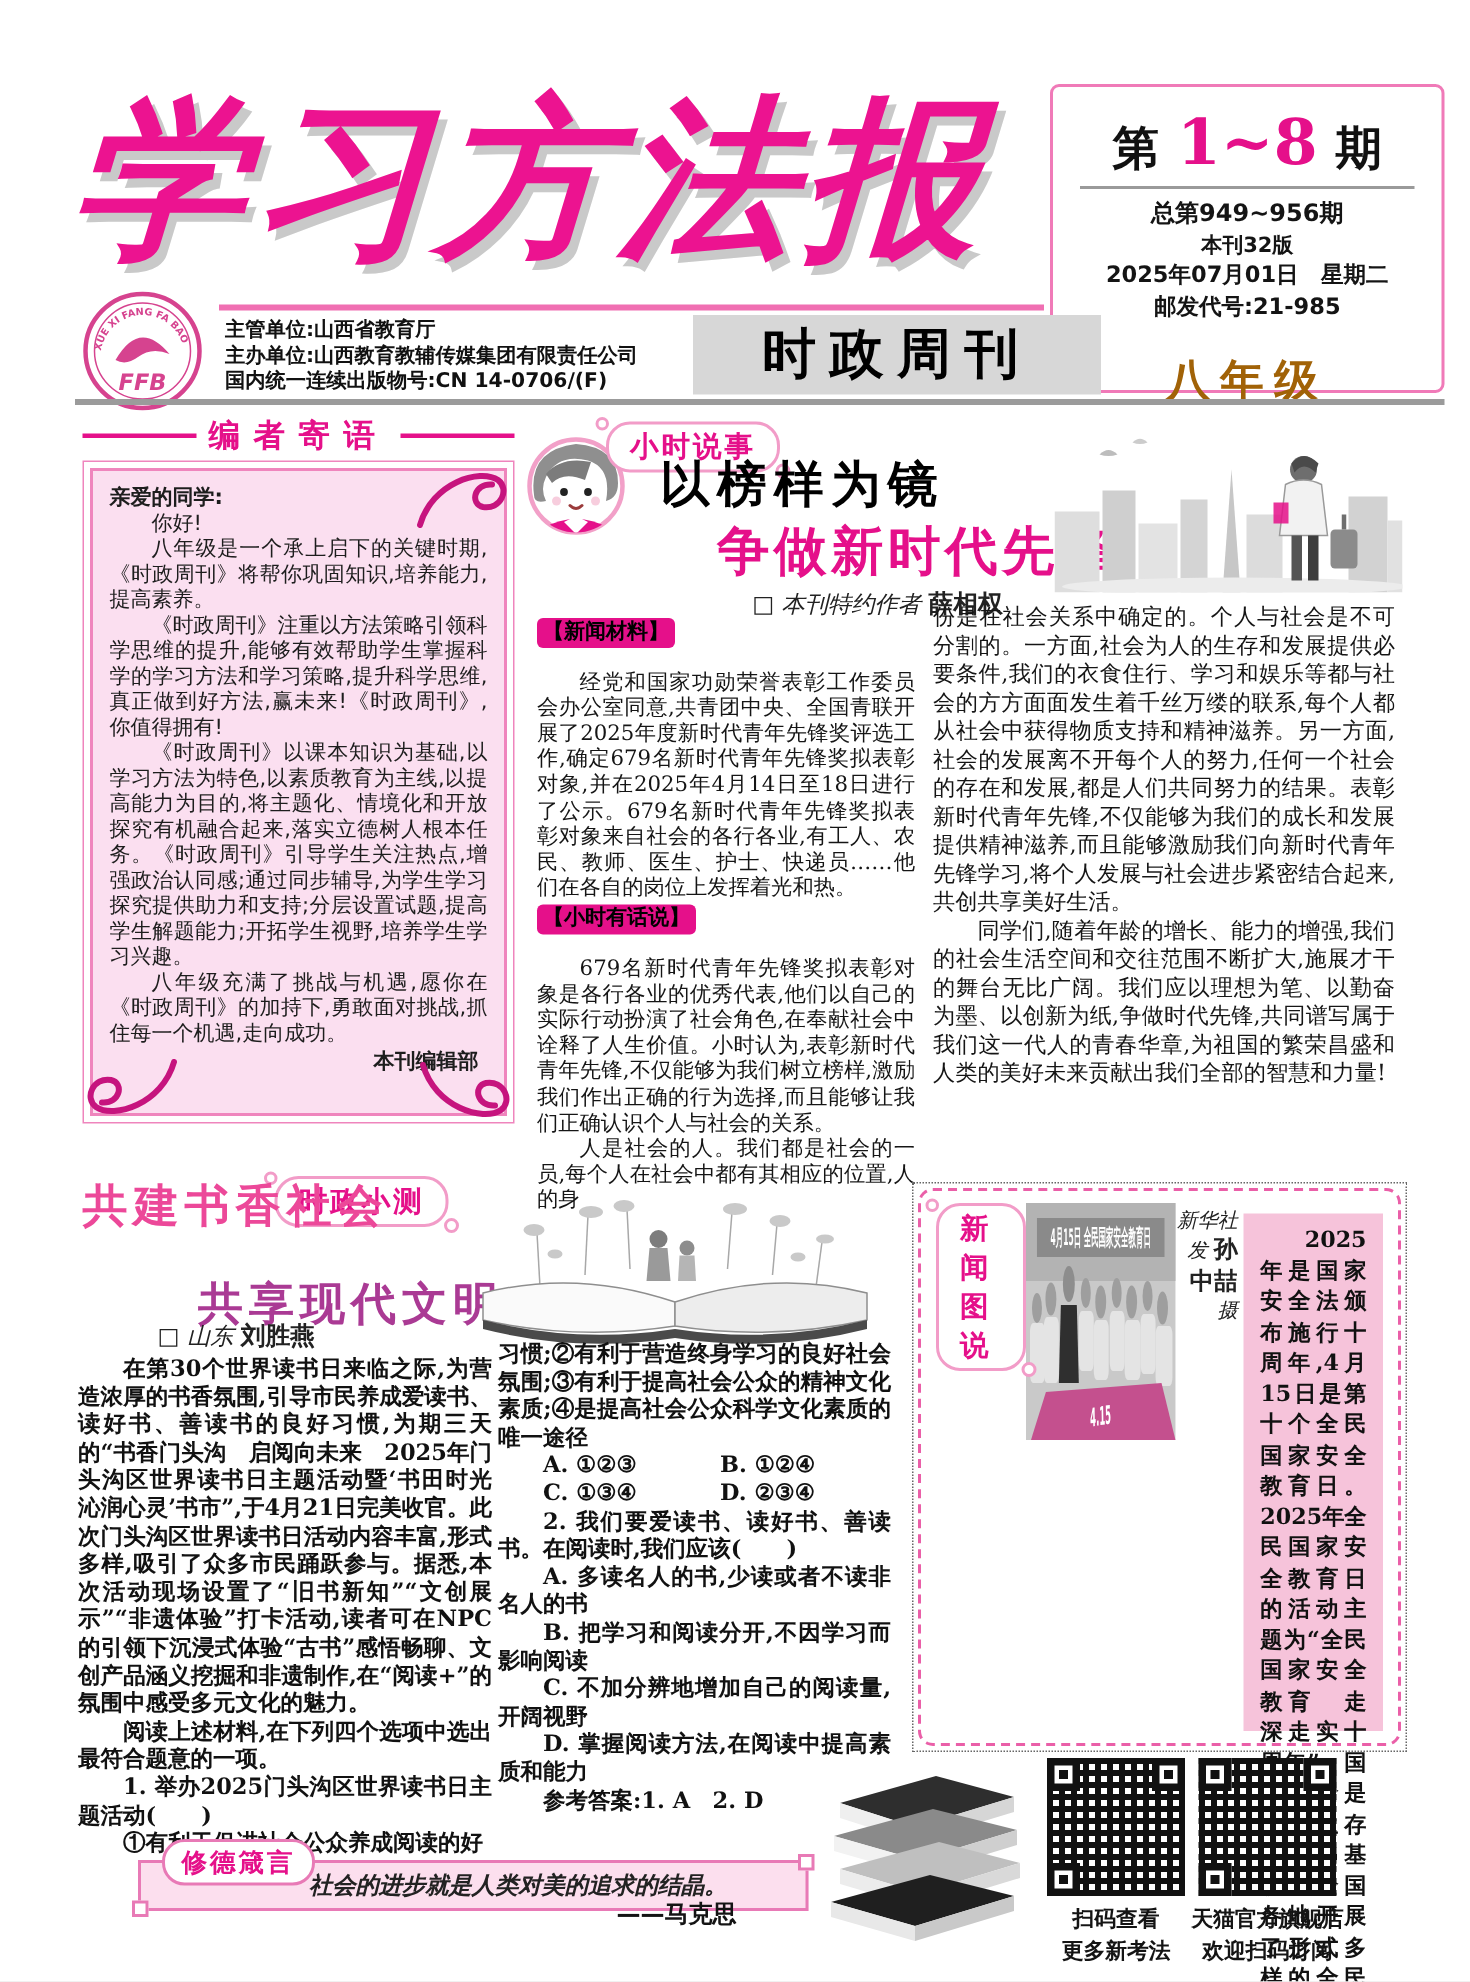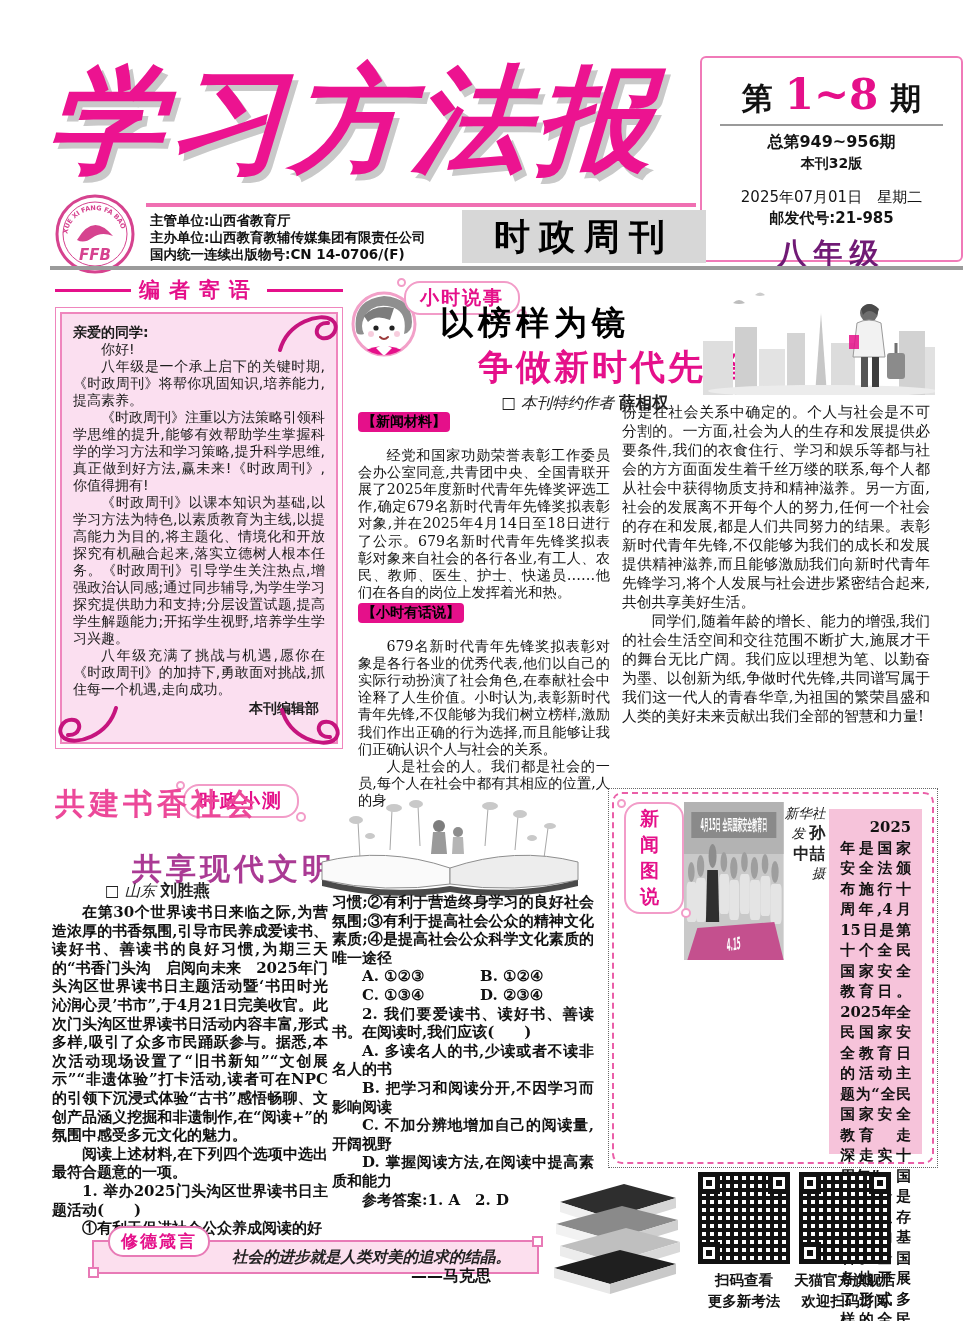--- a/index.html
+++ b/index.html
@@ -1,45 +1,45 @@
 <!DOCTYPE html>
 <html><head>
 <meta charset="utf-8">
 <style>
   html,body{margin:0;padding:0;background:#e8e8e8;}
   #page{position:relative;width:980px;height:1321px;margin:0 auto;background:#fff;overflow:hidden;
         font-family:"DejaVu Sans","Liberation Sans",sans-serif;color:#141414;}
   .abs{position:absolute;}
-  .serif{font-family:"DejaVu Serif","Liberation Serif",serif;text-align:center;}
+  .serif{font-family:"DejaVu Serif","Liberation Serif",serif;}
   .jus{text-align:justify;}
   p{margin:0;}
   .ind{text-indent:2em;}
 
   
   .mast-title{left:48px;top:40px;width:650px;height:162px;line-height:158px;white-space:nowrap;
     font-family:"DejaVu Serif","Liberation Serif",serif;font-weight:900;font-style:italic;
     font-size:116px;letter-spacing:6px;color:#ec1390;
     text-shadow:5px 6px 0 #c9c9c9;transform:skewX(-3deg);}
   .info-box{left:700px;top:56px;width:263px;height:206px;border:2px solid #f07ab8;border-radius:6px;
     box-sizing:border-box;display:flex;flex-direction:column;align-items:center;}
   .info-bar{width:247px;height:13px;background:#ee86be;border-radius:7px;margin-top:4px;}
   .issue-line{display:flex;align-items:baseline;gap:12px;margin-top:8px;padding-bottom:4px;
     border-bottom:2px solid #9a9a9a;width:86%;justify-content:center;}
   .issue-cn{font-size:31px;font-weight:900;color:#111;}
   .issue-num{font-size:42px;font-weight:900;color:#e5108a;font-family:"DejaVu Serif",serif;}
   .info-total{margin-top:6px;font-size:16px;font-weight:800;}
   .info-pages{margin-top:2px;font-size:14px;font-weight:700;}
-  .info-date{margin-top:15px;font-size:15px;font-weight:400;}
+  .info-date{margin-top:1px;font-size:15px;font-weight:700;}
   .info-postal{margin-top:2px;font-size:15px;font-weight:800;}
-  .info-grade{margin-top:6px;font-size:29px;font-weight:900;color:#701a75;letter-spacing:7px;}
+  .info-grade{margin-top:20px;font-size:29px;font-weight:900;color:#a16207;letter-spacing:7px;}
   .logo{left:55px;top:194px;width:80px;height:80px;}
   .pub-lines{left:150px;top:212px;font-size:13.5px;font-weight:800;line-height:17px;color:#111;}
   .pink-rule{left:146px;top:203px;width:550px;height:4px;background:#f06fb2;}
   .gray-rule{left:50px;top:266px;width:913px;height:4px;background:#9b9b9b;}
-  .weekly-box{left:462px;top:210px;width:244px;height:53px;background:#d7d7d7;
+  .weekly-box{left:462px;top:210px;width:272px;height:53px;background:#d7d7d7;
     text-align:center;line-height:53px;font-size:36px;font-weight:900;letter-spacing:9px;color:#000;}
 
   
   .bubble{display:inline-block;border:2px solid #f29cc8;border-radius:16px;background:#fff;
     color:#e5108a;font-weight:900;font-size:19px;letter-spacing:2px;padding:2px 14px;position:relative;}
   .bubble::after{content:"";position:absolute;right:-9px;bottom:-6px;width:6px;height:6px;
     border:2px solid #f29cc8;border-radius:50%;background:#fff;}
   .bubble::before{content:"";position:absolute;left:-9px;top:-5px;width:5px;height:5px;
     border:2px solid #f29cc8;border-radius:50%;background:#fff;}
 

